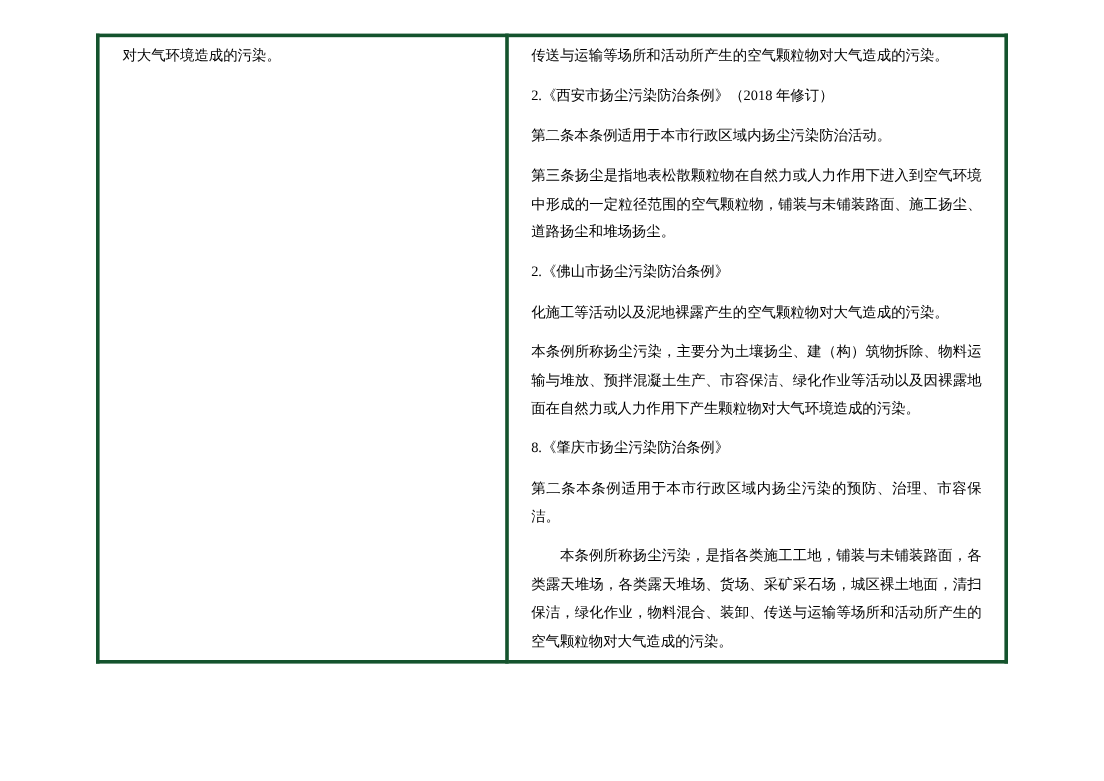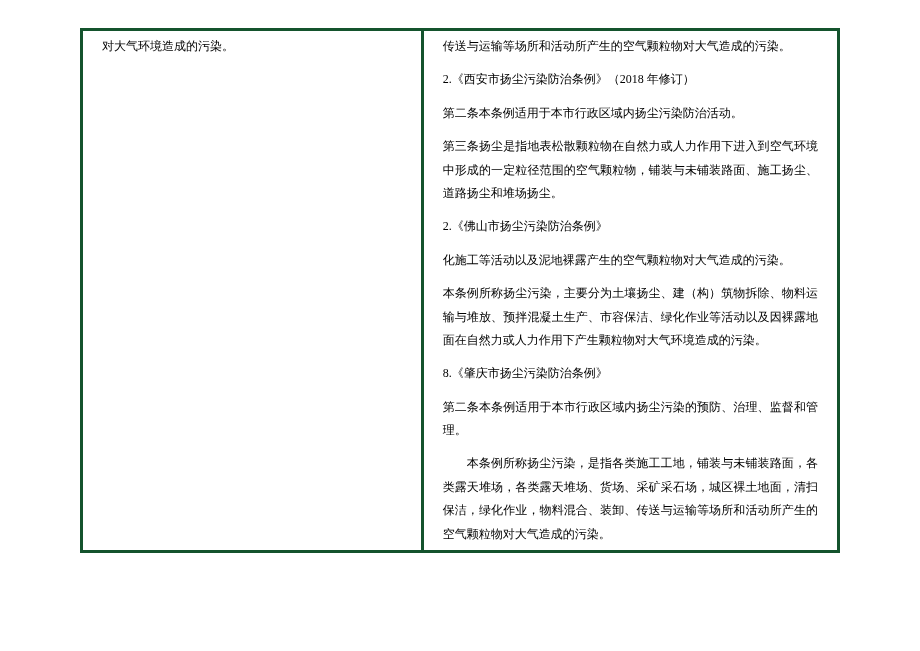--- a/index.html
+++ b/index.html
@@ -61,19 +61,19 @@
       </td>
       <td class="right">
         <div class="para">传送与运输等场所和活动所产生的空气颗粒物对大气造成的污染。</div>
         <div class="para">2.《西安市扬尘污染防治条例》（2018 年修订）</div>
         <div class="para">第二条本条例适用于本市行政区域内扬尘污染防治活动。</div>
         <div class="para">第三条扬尘是指地表松散颗粒物在自然力或人力作用下进入到空气环境中形成的一定粒径范围的空气颗粒物，铺装与未铺装路面、施工扬尘、道路扬尘和堆场扬尘。</div>
         <div class="para">2.《佛山市扬尘污染防治条例》</div>
         <div class="para">化施工等活动以及泥地裸露产生的空气颗粒物对大气造成的污染。</div>
         <div class="para">本条例所称扬尘污染，主要分为土壤扬尘、建（构）筑物拆除、物料运输与堆放、预拌混凝土生产、市容保洁、绿化作业等活动以及因裸露地面在自然力或人力作用下产生颗粒物对大气环境造成的污染。</div>
         <div class="para">8.《肇庆市扬尘污染防治条例》</div>
-        <div class="para">第二条本条例适用于本市行政区域内扬尘污染的预防、治理、监督和管理。</div>
+        <div class="para">第二条本条例适用于本市行政区域内扬尘污染的预防、治理、市容保洁。</div>
         <div class="para indent">本条例所称扬尘污染，是指各类施工工地，铺装与未铺装路面，各类露天堆场，各类露天堆场、货场、采矿采石场，城区裸土地面，清扫保洁，绿化作业，物料混合、装卸、传送与运输等场所和活动所产生的空气颗粒物对大气造成的污染。</div>
       </td>
     </tr>
   </tbody>
     </table>
 </div>
 
 </body></html>

